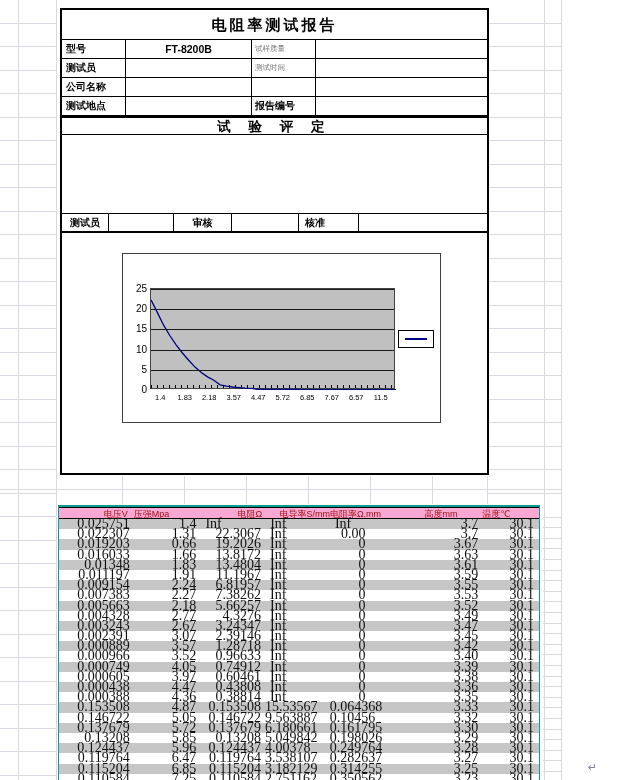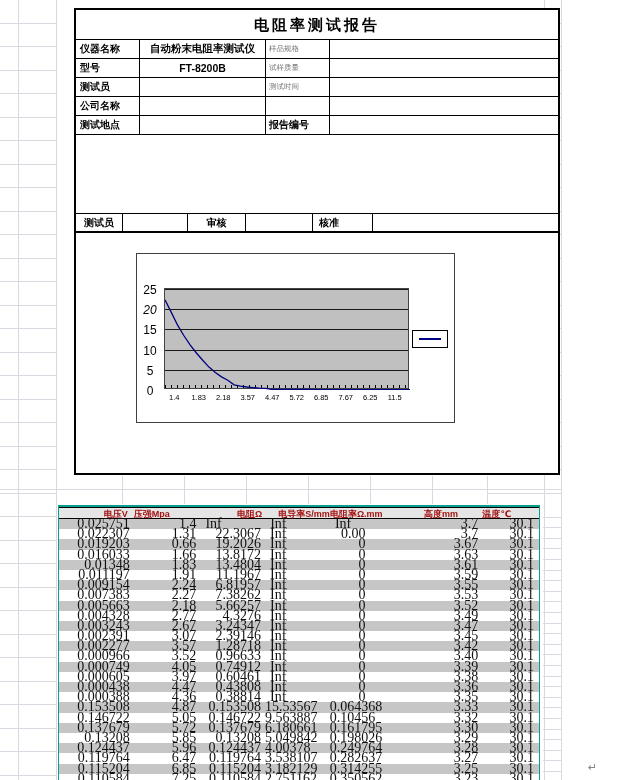--- a/index.html
+++ b/index.html
@@ -16,21 +16,21 @@
   .vline{position:absolute;top:0;width:1px;height:780px;background:var(--grid);}
   .grid-right-top{position:absolute;left:488px;top:0;width:73px;height:504px;
     background:repeating-linear-gradient(to bottom,transparent 0 22.5px,var(--grid) 22.5px 23.5px);}
   .grid-right-bottom{position:absolute;left:543px;top:507px;width:19px;height:273px;
     background:repeating-linear-gradient(to bottom,transparent 0 9.6px,var(--grid) 9.6px 10.6px);}
   .grid-gap{position:absolute;left:0;top:476px;width:561px;height:28px;}
   .grid-gap .h{position:absolute;left:0;top:13px;width:100%;height:1px;background:var(--grid);}
   .grid-gap .v{position:absolute;top:0;width:1px;height:28px;background:var(--grid);}
 
   
-  .report{position:absolute;left:74px;top:8px;width:486px;height:467px;border:2px solid #000;background:#fff;}
+  .report{position:absolute;left:60px;top:8px;width:429px;height:467px;border:2px solid #000;background:#fff;}
   .rtitle{height:30px;line-height:30px;text-align:center;font-size:15px;font-weight:bold;letter-spacing:3px;border-bottom:1px solid #000;}
   .frow{display:flex;height:19px;border-bottom:1px solid #000;align-items:stretch;}
   .fcell{border-right:1px solid #000;overflow:hidden;white-space:nowrap;display:flex;align-items:center;}
   .fcell:last-child{border-right:none;}
   .ca{width:64px;font-weight:bold;font-size:10px;padding-left:4px;}
   .cb{width:126px;justify-content:center;font-weight:bold;font-size:10.5px;}
   .cc{width:64px;font-size:10px;padding-left:3px;}
   .cc.small{font-size:7.5px;color:#777;}
   .cc.boldlab{font-weight:bold;}
   .cd{flex:1;}
@@ -43,32 +43,32 @@
   .chart-area{position:relative;height:219px;}
 
   
   .chart-box{position:absolute;left:60px;top:20px;width:319px;height:170px;border:1px solid #404040;background:#fff;}
   .chart-title{position:absolute;left:0;top:5px;width:100%;text-align:center;font-size:8.5px;letter-spacing:2px;color:#222;}
   .plot{position:absolute;left:27px;top:34px;width:245px;height:101px;background:var(--plotbg);border:1px solid #444;}
   .hgrid{position:absolute;left:0;width:100%;height:1px;background:#1a1a1a;}
   .tickstrip{position:absolute;left:0;bottom:0;width:100%;height:3px;
     background:repeating-linear-gradient(to right,#000 0 1px,transparent 1px 6px);}
   .plot svg{position:absolute;left:0;top:0;}
-  .ylab{position:absolute;left:2px;width:22px;text-align:center;font-size:12px;color:#000;}
+  .ylab{position:absolute;left:2px;width:22px;text-align:right;font-size:10px;color:#000;}
   .xlabs{position:absolute;left:25px;top:139px;width:252px;display:flex;}
   .xlab{width:24.5px;text-align:center;font-size:7.5px;color:#000;white-space:nowrap;}
   .legend{position:absolute;left:275px;top:76px;width:36px;height:18px;border:1px solid #000;background:#fff;display:flex;align-items:center;justify-content:center;}
   .legend .line{width:22px;height:2px;background:var(--navy);}
 
   
   .rtable{position:absolute;left:58px;top:505px;width:482px;height:275px;overflow:hidden;
     border-top:2px solid var(--teal);border-left:1px solid var(--teal);border-right:1px solid var(--teal);
     font-family:"Liberation Mono","DejaVu Sans Mono",monospace;}
-  .thead{display:flex;height:12px;line-height:12px;background:#e5e5e5;border-top:1px solid #000;border-bottom:1px solid #000;
-    font-family:"Liberation Sans","DejaVu Sans",sans-serif;font-weight:bold;font-size:9px;color:var(--red);}
+  .thead{display:flex;height:12px;line-height:12px;background:#f9a8d4;border-top:1px solid #000;border-bottom:1px solid #000;
+    font-family:"Liberation Sans","DejaVu Sans",sans-serif;font-weight:normal;font-size:9px;color:var(--red);}
   .trow{display:flex;height:10.2px;line-height:10.4px;font-size:14px;color:#111;font-family:Liberation Serif, serif;}
   .trow.odd{background:var(--rowgray);}
   .tc{overflow:visible;white-space:nowrap;}
   .c0{width:75px;text-align:right;padding-right:4px;}
   .c1{width:67px;text-align:right;padding-right:4px;}
   .c2{width:65px;text-align:right;padding-right:4px;}
   .c3{width:65px;text-align:left;padding-right:2px;}
   .c4{width:70px;text-align:right;padding-right:34px;}
   .c5{width:83px;text-align:right;padding-right:4px;}
   .c6{width:57px;text-align:right;padding-right:5px;}
@@ -103,26 +103,20 @@
       <div class="v" style="left:308px"></div>
     <div class="v" style="left:370px"></div>
       <div class="v" style="left:432px"></div>
     <div class="v" style="left:487px"></div>
   </div>
 
   <div class="report">
     <div class="rtitle">电阻率测试报告</div>
 
     <div class="frow">
-      <div class="fcell ca">仪器名称</div>
-      <div class="fcell cb">自动粉末电阻率测试仪</div>
-      <div class="fcell cc small">样品规格</div>
-      <div class="fcell cd"></div>
-    </div>
-    <div class="frow">
       <div class="fcell ca">型号</div>
       <div class="fcell cb">FT-8200B</div>
       <div class="fcell cc small">试样质量</div>
       <div class="fcell cd"></div>
     </div>
     <div class="frow">
       <div class="fcell ca">测试员</div>
       <div class="fcell cb"></div>
       <div class="fcell cc small">测试时间</div>
       <div class="fcell cd"></div>
@@ -133,20 +127,21 @@
       <div class="fcell cc"></div>
       <div class="fcell cd"></div>
     </div>
     <div class="frow">
       <div class="fcell ca">测试地点</div>
       <div class="fcell cb"></div>
       <div class="fcell cc boldlab">报告编号</div>
       <div class="fcell cd"></div>
     </div>
 
+    <div class="eval-head">试 验 评 定</div>
     <div class="eval-box"></div>
 
     <div class="sigrow">
       <div class="scell slab" style="width:47px;padding-left:8px">测试员</div>
       <div class="scell" style="width:65px"></div>
       <div class="scell slab" style="width:58px;justify-content:center">审核</div>
       <div class="scell" style="width:67px"></div>
       <div class="scell slab" style="width:60px;padding-left:6px">核准</div>
       <div class="scell" style="flex:1"></div>
     </div>
@@ -162,33 +157,33 @@
             <div class="hgrid" style="top: 60.6px;"></div>
             <div class="hgrid" style="top: 40.4px;"></div>
             <div class="hgrid" style="top: 20.2px;"></div>
             <div class="hgrid" style="top: 0px;"></div>
           </div>
         <div id="ylabs">
             <div class="ylab" style="top: 130px;">0</div>
             <div class="ylab" style="top: 109.8px;">5</div>
             <div class="ylab" style="top: 89.6px;">10</div>
             <div class="ylab" style="top: 69.4px;">15</div>
-            <div class="ylab" style="top: 49.2px; font-style: italic;">20</div>
+            <div class="ylab" style="top: 49.2px;">20</div>
             <div class="ylab" style="top: 29px;">25</div>
           </div>
         <div class="xlabs" id="xlabs">
             <div class="xlab">1.4</div>
             <div class="xlab">1.83</div>
             <div class="xlab">2.18</div>
             <div class="xlab">3.57</div>
             <div class="xlab">4.47</div>
             <div class="xlab">5.72</div>
             <div class="xlab">6.85</div>
             <div class="xlab">7.67</div>
-            <div class="xlab">6.25</div>
+            <div class="xlab">6.57</div>
             <div class="xlab">11.5</div>
           </div>
         <div class="legend">
           <span class="line"></span>
         </div>
       </div>
     </div>
   </div>
 
   <div class="rtable">
@@ -304,21 +299,21 @@
         <div class="trow even">
           <span class="tc c0">0.002391</span>
           <span class="tc c1">3.07</span>
           <span class="tc c2">2.39146</span>
           <span class="tc c3 inf">Inf</span>
           <span class="tc c4">0</span>
           <span class="tc c5">3.45</span>
           <span class="tc c6">30.1</span>
         </div>
         <div class="trow odd">
-          <span class="tc c0">0.002277</span>
+          <span class="tc c0">0.000889</span>
           <span class="tc c1">3.57</span>
           <span class="tc c2">1.28718</span>
           <span class="tc c3 inf">Inf</span>
           <span class="tc c4">0</span>
           <span class="tc c5">3.42</span>
           <span class="tc c6">30.1</span>
         </div>
         <div class="trow even">
           <span class="tc c0">0.000966</span>
           <span class="tc c1">3.52</span>

